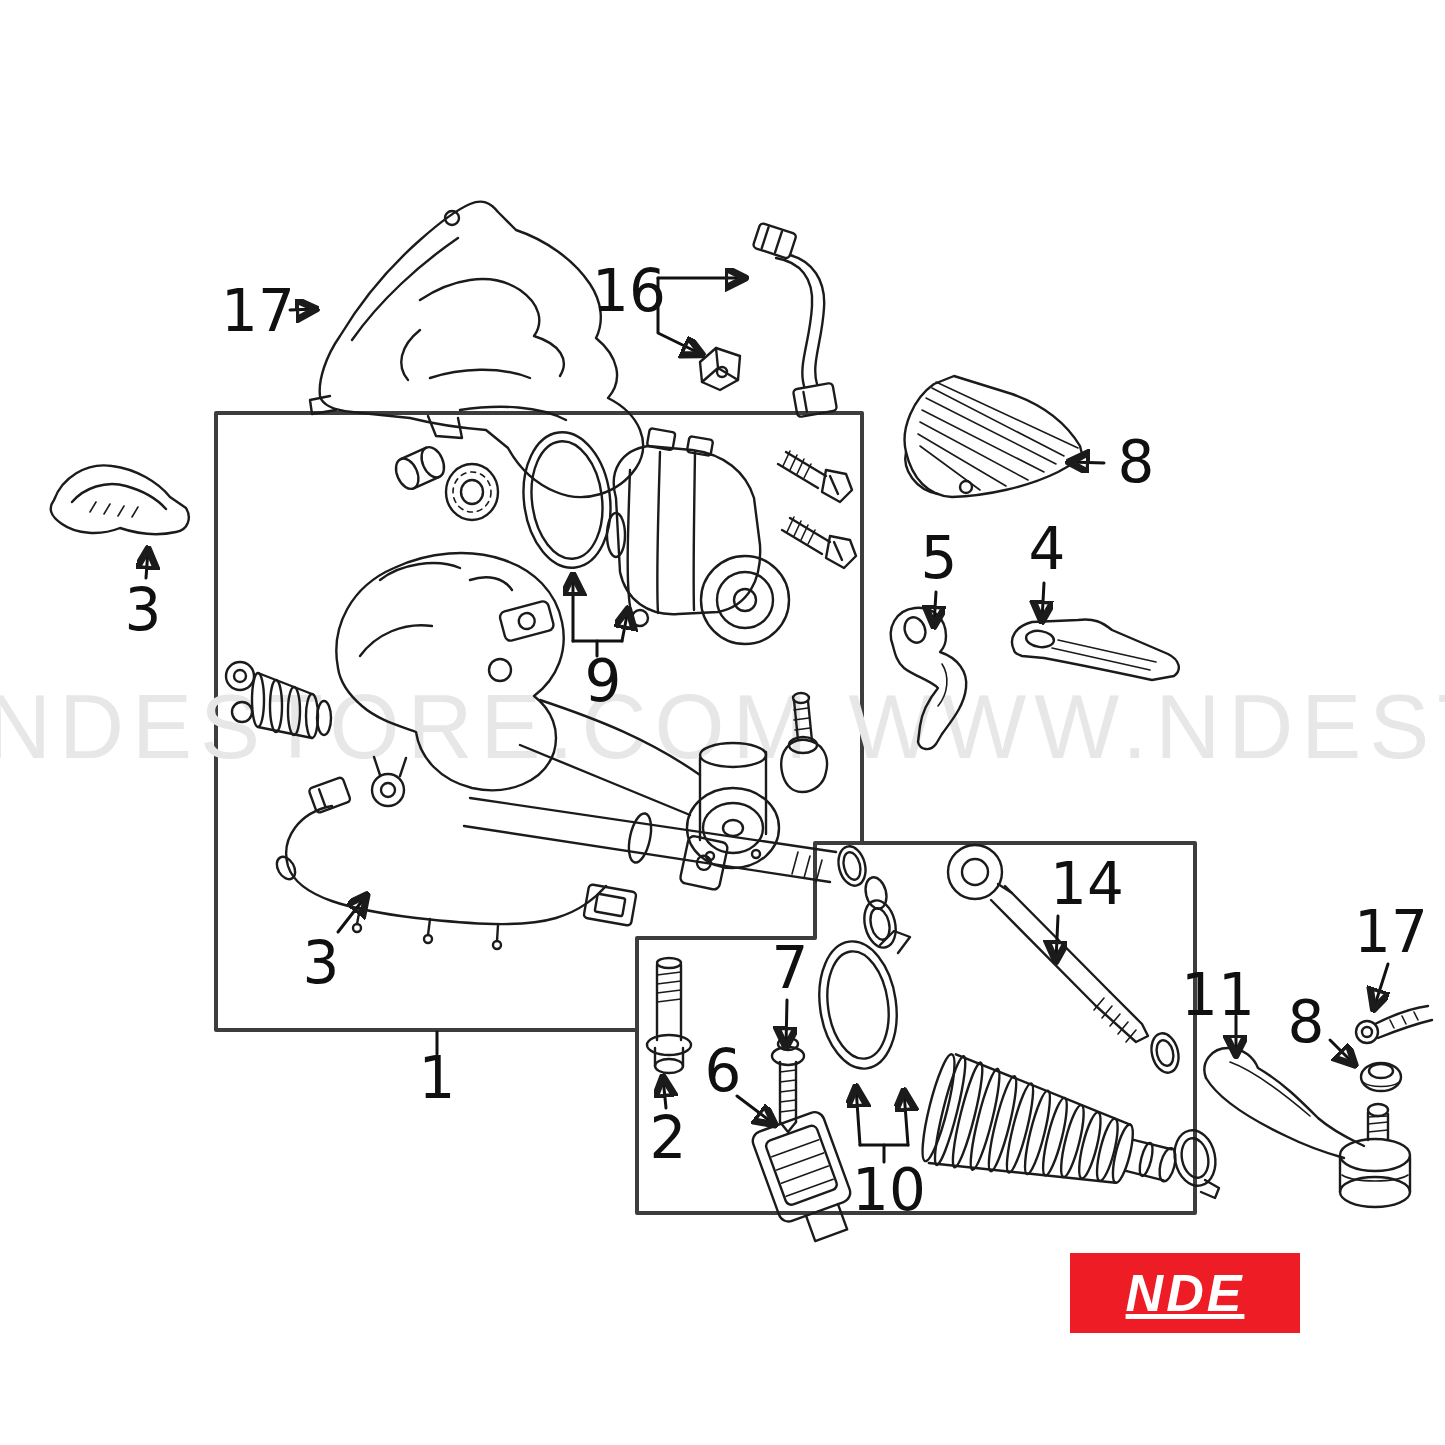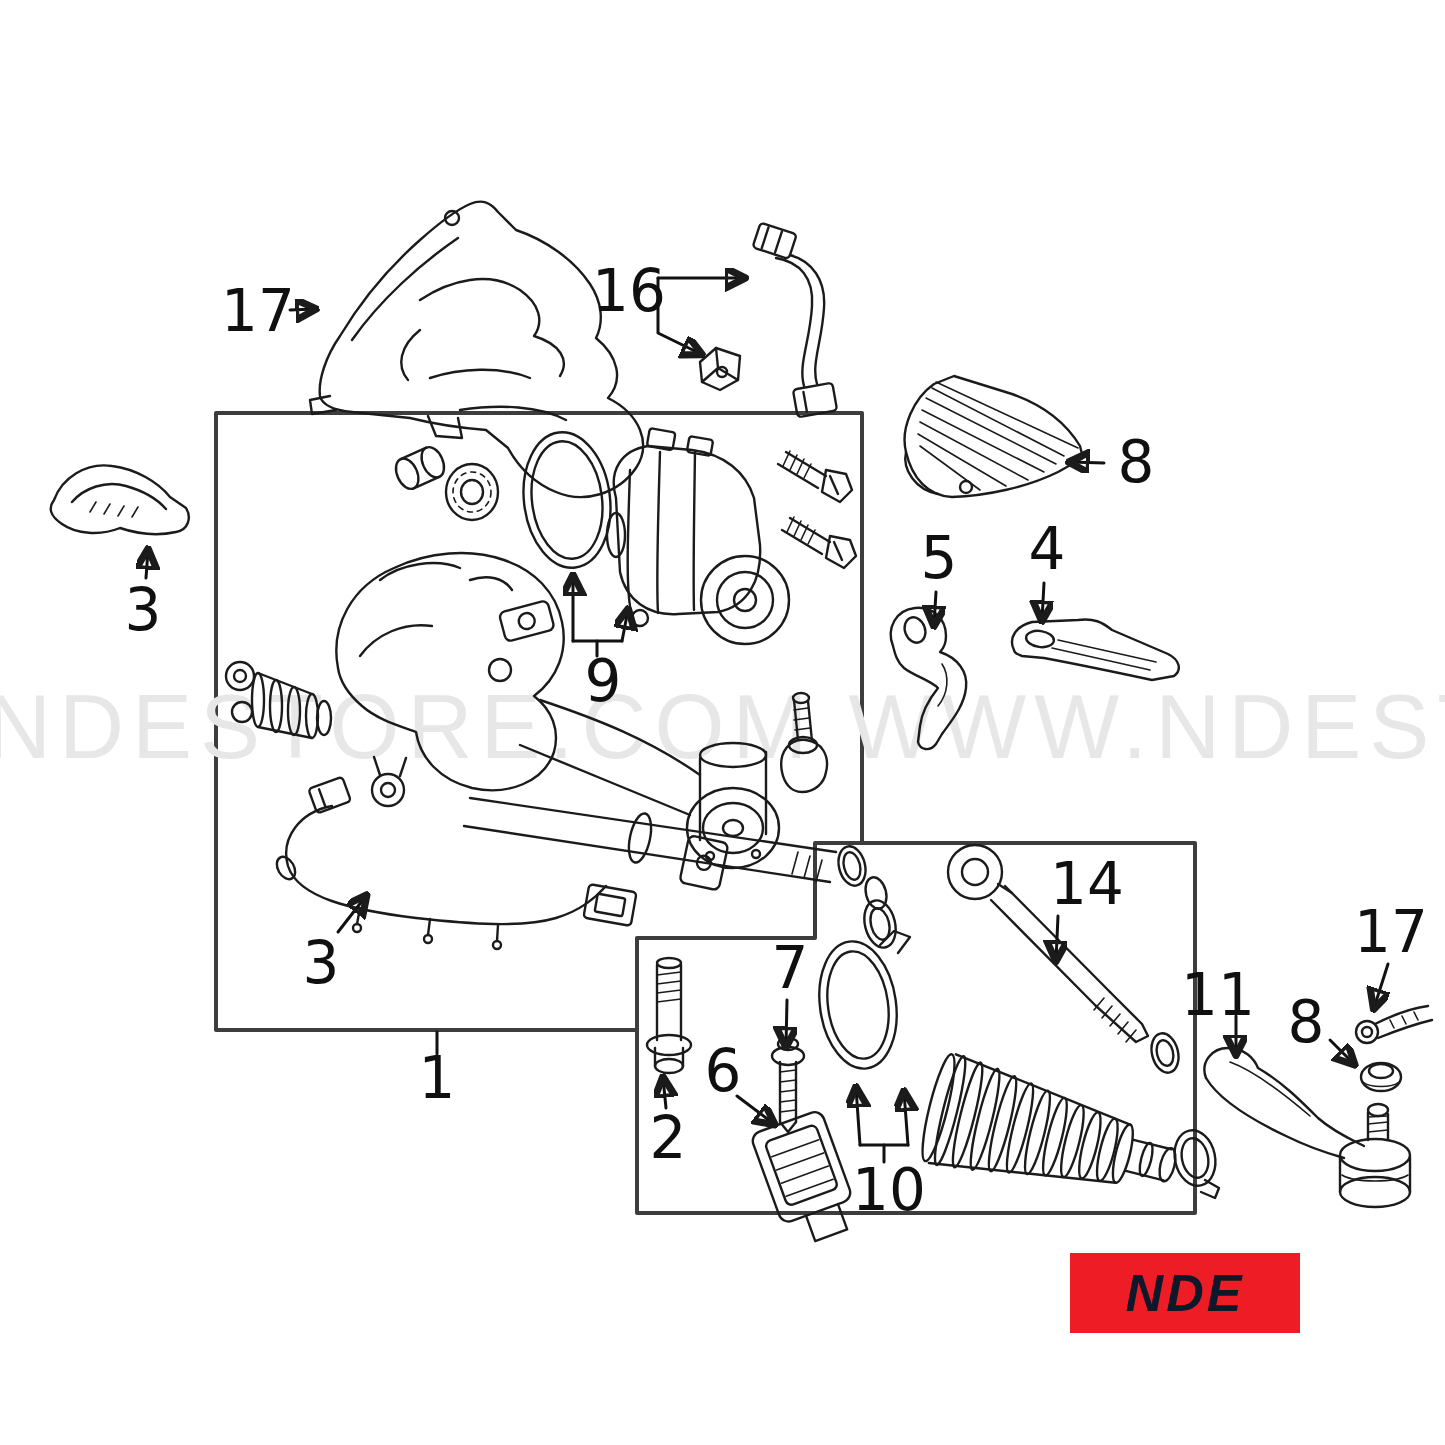--- a/index.html
+++ b/index.html
@@ -349,15 +349,15 @@
       <div class="callout" style="left: 889px; top: 1190px;">10</div>
       <div class="callout" style="left: 1218px; top: 995px;">11</div>
       <div class="callout" style="left: 1306px; top: 1022px;">8</div>
       <div class="callout" style="left: 1391px; top: 932px;">17</div>
       <div class="callout" style="left: 1062px; top: 884px; margin-left: 25px;">14</div>
       <div class="callout" style="left: 321px; top: 963px;">3</div>
       <div class="callout" style="left: 623px; top: 291px; margin-left: 6px;">16</div>
       <div class="callout" style="left: 258px; top: 311px;">17</div>
     </div>
 
-<div class="logo" style="background: rgb(238, 28, 37); color: #0f172a;">NDE</div>
+<div class="logo" style="background: rgb(238, 28, 37); color: #ffffff; text-decoration: underline;">NDE</div>
 
 </div>
 
 </body></html>

